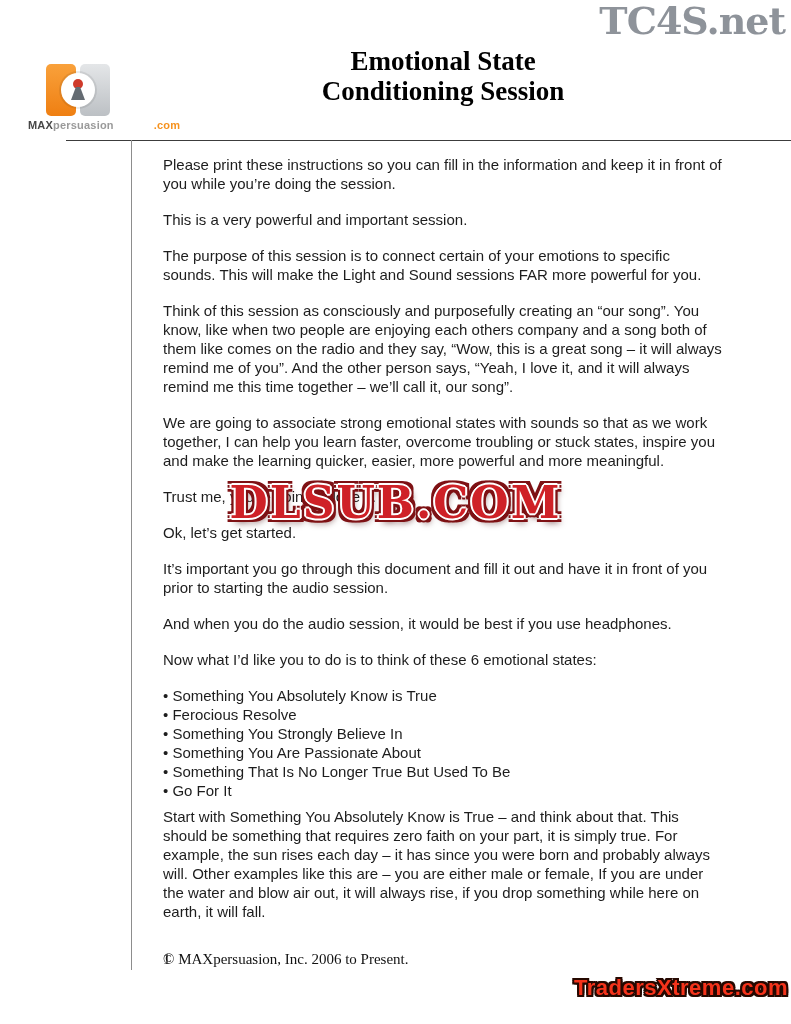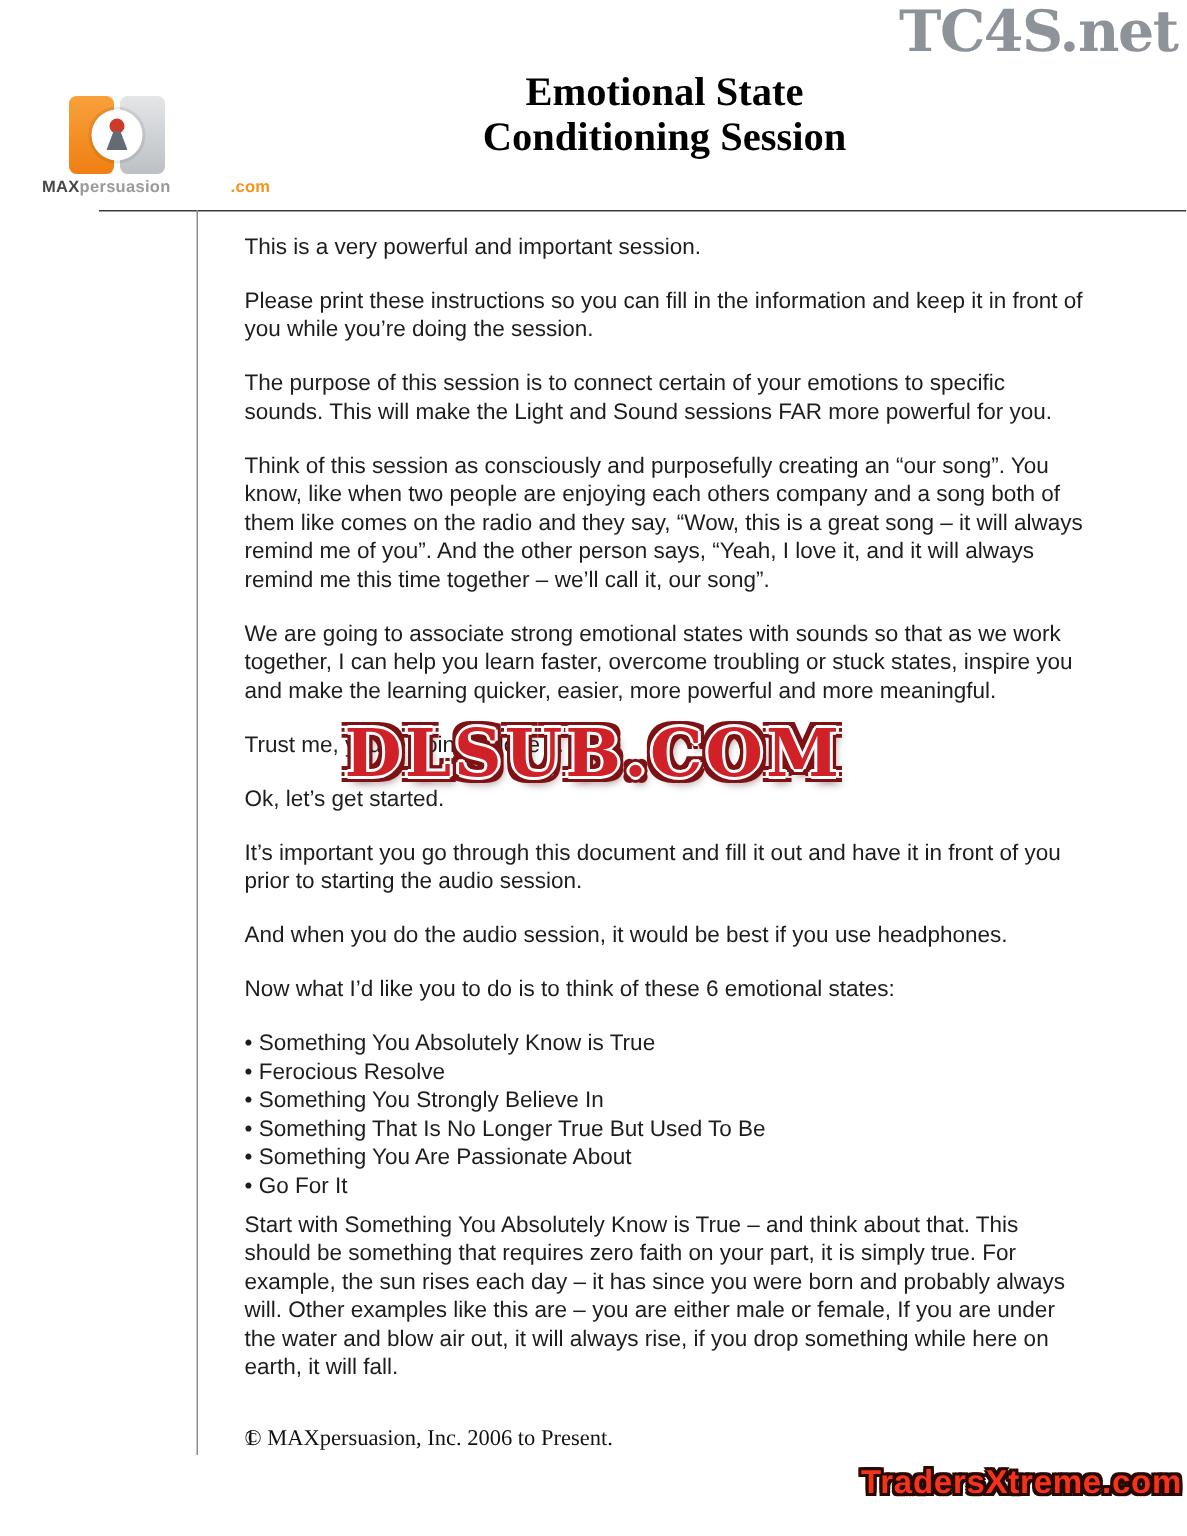--- a/index.html
+++ b/index.html
@@ -113,36 +113,36 @@
 
   <h1 class="doc-title">
     <span>Emotional State</span>
     <span>Conditioning Session</span>
   </h1>
 
   <div class="rule-h"></div>
   <div class="rule-v"></div>
 
   <main class="content">
+    <p>Please print these instructions so you can fill in the information and keep it in front of you while you’re doing the session.</p>
     <p>This is a very powerful and important session.</p>
-    <p>Please print these instructions so you can fill in the information and keep it in front of you while you’re doing the session.</p>
     <p>The purpose of this session is to connect certain of your emotions to specific sounds. This will make the Light and Sound sessions FAR more powerful for you.</p>
     <p>Think of this session as consciously and purposefully creating an “our song”. You know, like when two people are enjoying each others company and a song both of them like comes on the radio and they say, “Wow, this is a great song – it will always remind me of you”. And the other person says, “Yeah, I love it, and it will always remind me this time together – we’ll call it, our song”.</p>
     <p>We are going to associate strong emotional states with sounds so that as we work together, I can help you learn faster, overcome troubling or stuck states, inspire you and make the learning quicker, easier, more powerful and more meaningful.</p>
     <p>Trust me, you’re going to love it.</p>
     <p>Ok, let’s get started.</p>
     <p>It’s important you go through this document and fill it out and have it in front of you prior to starting the audio session.</p>
     <p>And when you do the audio session, it would be best if you use headphones.</p>
     <p>Now what I’d like you to do is to think of these 6 emotional states:</p>
     <ul class="bullets">
       <li>Something You Absolutely Know is True</li>
       <li>Ferocious Resolve</li>
       <li>Something You Strongly Believe In</li>
+      <li>Something You Are Passionate About</li>
       <li>Something That Is No Longer True But Used To Be</li>
-      <li>Something You Are Passionate About</li>
       <li>Go For It</li>
     </ul>
     <p>Start with Something You Absolutely Know is True – and think about that. This should be something that requires zero faith on your part, it is simply true. For example, the sun rises each day – it has since you were born and probably always will. Other examples like this are – you are either male or female, If you are under the water and blow air out, it will always rise, if you drop something while here on earth, it will fall.</p>
   </main>
 
   <div class="dlsub">DLSUB.COM</div>
 
   <div class="footer">
     <span class="pagenum">1</span>
     <span class="copyright">© MAXpersuasion, Inc. 2006 to Present.</span>

